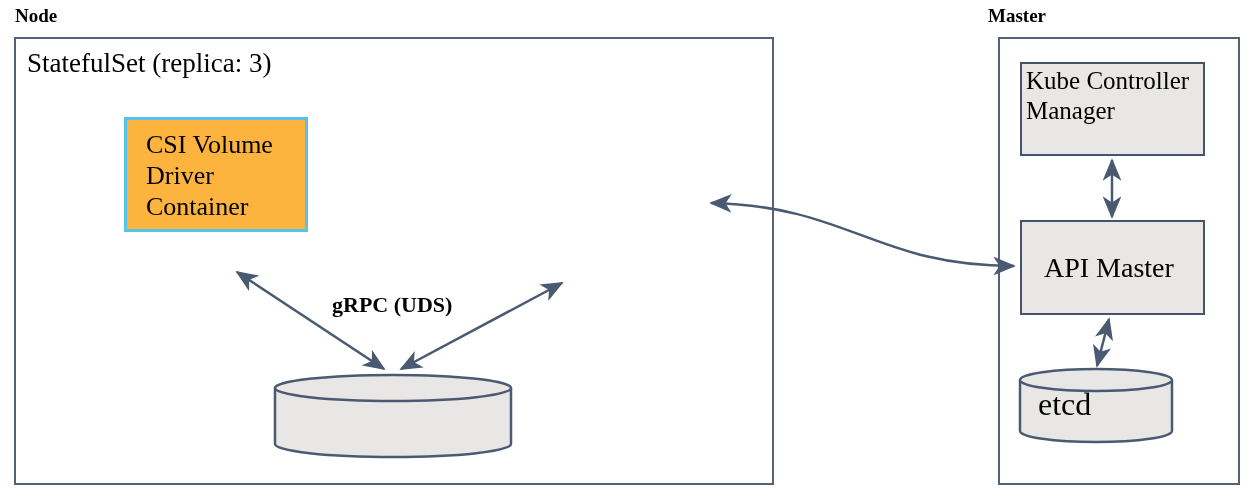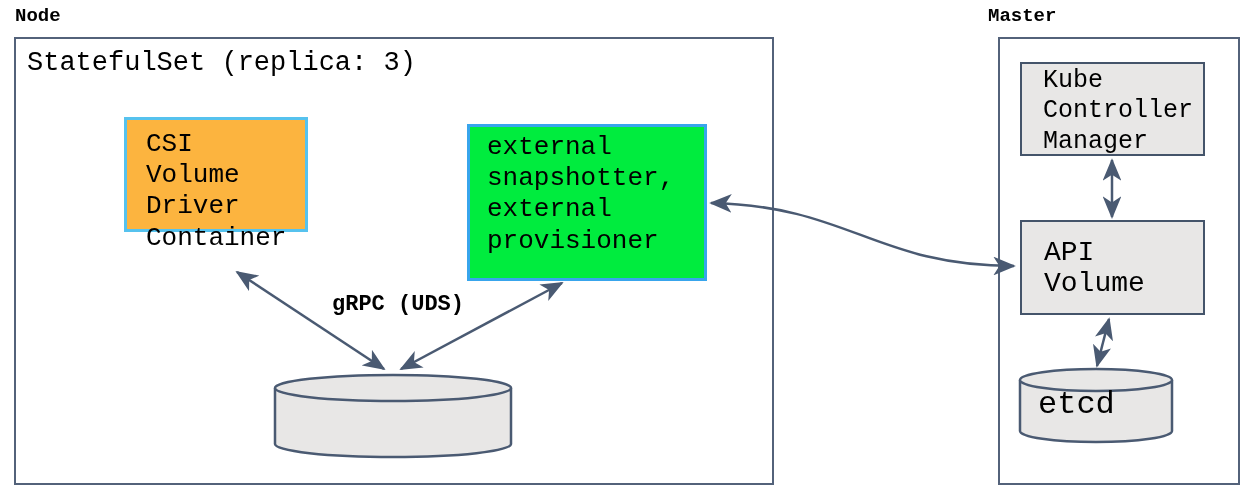--- a/index.html
+++ b/index.html
@@ -1,19 +1,19 @@
 <!DOCTYPE html>
 <html><head>
 <meta charset="utf-8">
 <style>
   html,body{margin:0;padding:0;background:#ffffff;}
   #canvas{
     position:relative;
     width:1250px;height:496px;
-    font-family:Liberation Mono, monospace;
+    font-family:Liberation Serif, serif;
     color:#111;
     overflow:hidden;
     background:#ffffff;
   }
   .panel{
     position:absolute;
     border:2px solid #53627a;
     background:#ffffff;
     box-sizing:border-box;
     z-index:1;
@@ -55,21 +55,21 @@
     position:absolute;
     box-sizing:border-box;
     background:#e8e7e6;
     border:2px solid #44546a;
     z-index:2;
     color:#000;
   }
   #kcm-box{
     left:1020px;top:62px;width:185px;height:94px;
     font-size:25px;line-height:1.21;
-    padding:2px 6px 0 21px;
+    padding:2px 6px 0 4px;
   }
   #api-box{
     left:1020px;top:220px;width:185px;height:95px;
     font-size:28px;
     display:flex;align-items:center;
     padding-left:22px;
   }
   #grpc-label{
     position:absolute;left:332px;top:292px;
     font-size:22px;font-weight:600;color:#000;z-index:3;
@@ -96,24 +96,23 @@
 
   <div class="panel-label" id="node-label">Node</div>
   <div class="panel-label" id="master-label">Master</div>
 
   <div class="panel" id="node-panel"></div>
   <div class="panel" id="master-panel"></div>
 
   <div id="statefulset-label">StatefulSet (replica: 3)</div>
 
   <div class="shape-box" id="csi-box">CSI Volume Driver Container</div>
-  <div class="shape-box" id="external-box">external snapshotter, external provisioner</div>
 
   <div class="gray-box" id="kcm-box">Kube Controller Manager</div>
-  <div class="gray-box" id="api-box">API Volume</div>
+  <div class="gray-box" id="api-box">API Master</div>
 
   <svg id="diagram-svg" width="1250" height="496" viewBox="0 0 1250 496">
     <defs>
       <marker id="ah" viewBox="0 0 12 10" refX="11" refY="5" markerWidth="9" markerHeight="7.5" orient="auto-start-reverse">
         <path d="M0,0 L12,5 L0,10 L3.2,5 Z" fill="#4a5a72"></path>
       </marker>
     </defs>
 
     <g>
       <path class="cyl" d="M275,388 L275,444 A118,13 0 0 0 511,444 L511,388"></path>

